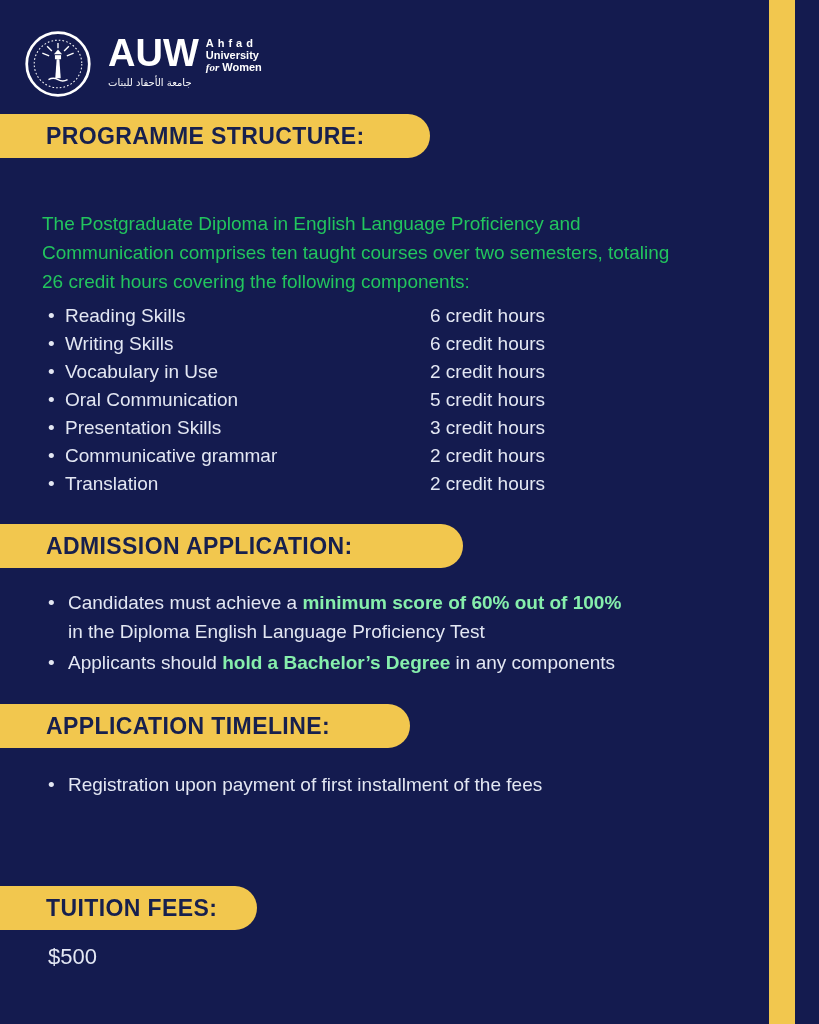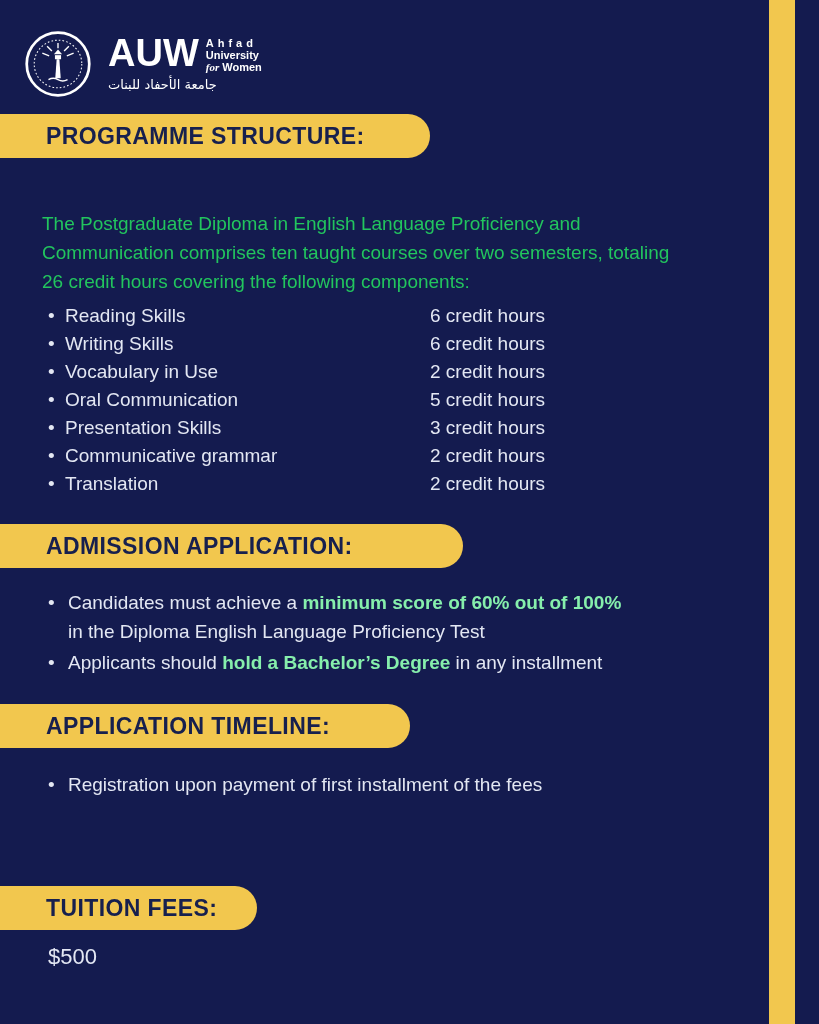--- a/index.html
+++ b/index.html
@@ -28,21 +28,21 @@
     font-size: 38px; font-weight: 800; letter-spacing: 0px;
     color: #ffffff; line-height: 34px;
   }
   .logo-name { margin-left: 7px; padding-top: 1px; }
   .logo-name div { font-size: 11px; font-weight: 700; color: #ffffff; line-height: 12px; }
   .ln1 { letter-spacing: 4px; }
   .ln3 .for { font-style: italic; font-family: "Liberation Serif", serif; font-weight: 600; }
   .logo-arabic {
     font-family: "DejaVu Sans", sans-serif;
     direction: rtl; text-align: left;
-    font-size: 13px; color: #ffffff; margin-top: 4px; letter-spacing: 0.5px;
+    font-size: 10px; color: #ffffff; margin-top: 4px; letter-spacing: 0.5px;
   }
 
   
   .banner {
     position: absolute; left: 0; height: 44px;
     background: #f2c74e;
     border-radius: 0 22px 22px 0;
     display: flex; align-items: center;
     padding-left: 46px; box-sizing: border-box; text-align: right;
   }
@@ -163,21 +163,21 @@
       <span class="chours">2 credit hours</span>
     </li>
 </ul>
 
 <div class="banner banner-ar">
   <span>ADMISSION APPLICATION:</span>
 </div>
 
 <ul class="bullets adm">
   <li class="w-constrain"><span>Candidates must achieve a </span><span class="hl">minimum score of 60% out of 100%</span><span> in the Diploma English Language Proficiency Test</span></li>
-  <li><span>Applicants should </span><span class="hl">hold a Bachelor’s Degree</span><span> in any installment</span></li>
+  <li><span>Applicants should </span><span class="hl">hold a Bachelor’s Degree</span><span> in any components</span></li>
 </ul>
 
 <div class="banner banner-at">
   <span>APPLICATION TIMELINE:</span>
 </div>
 
 <ul class="bullets tl">
   <li>Registration upon payment of first installment of the fees</li>
 </ul>
 

